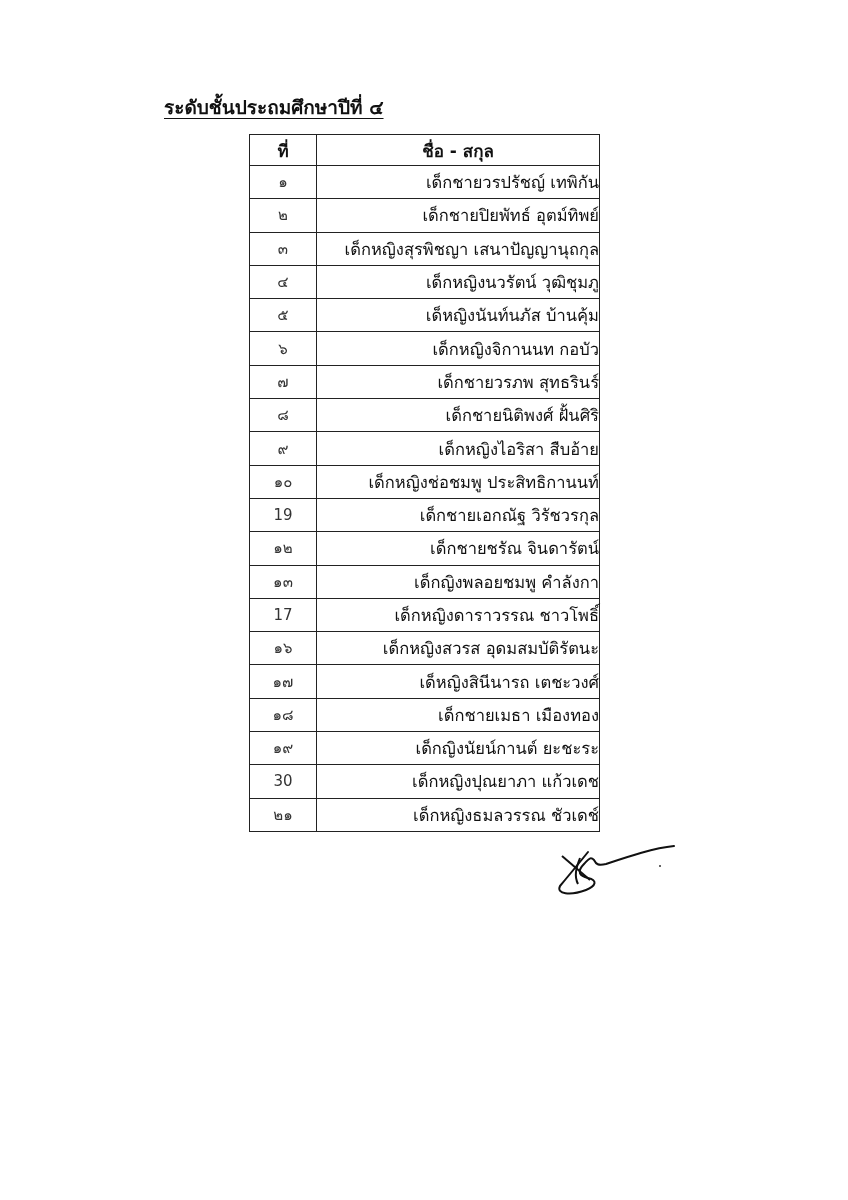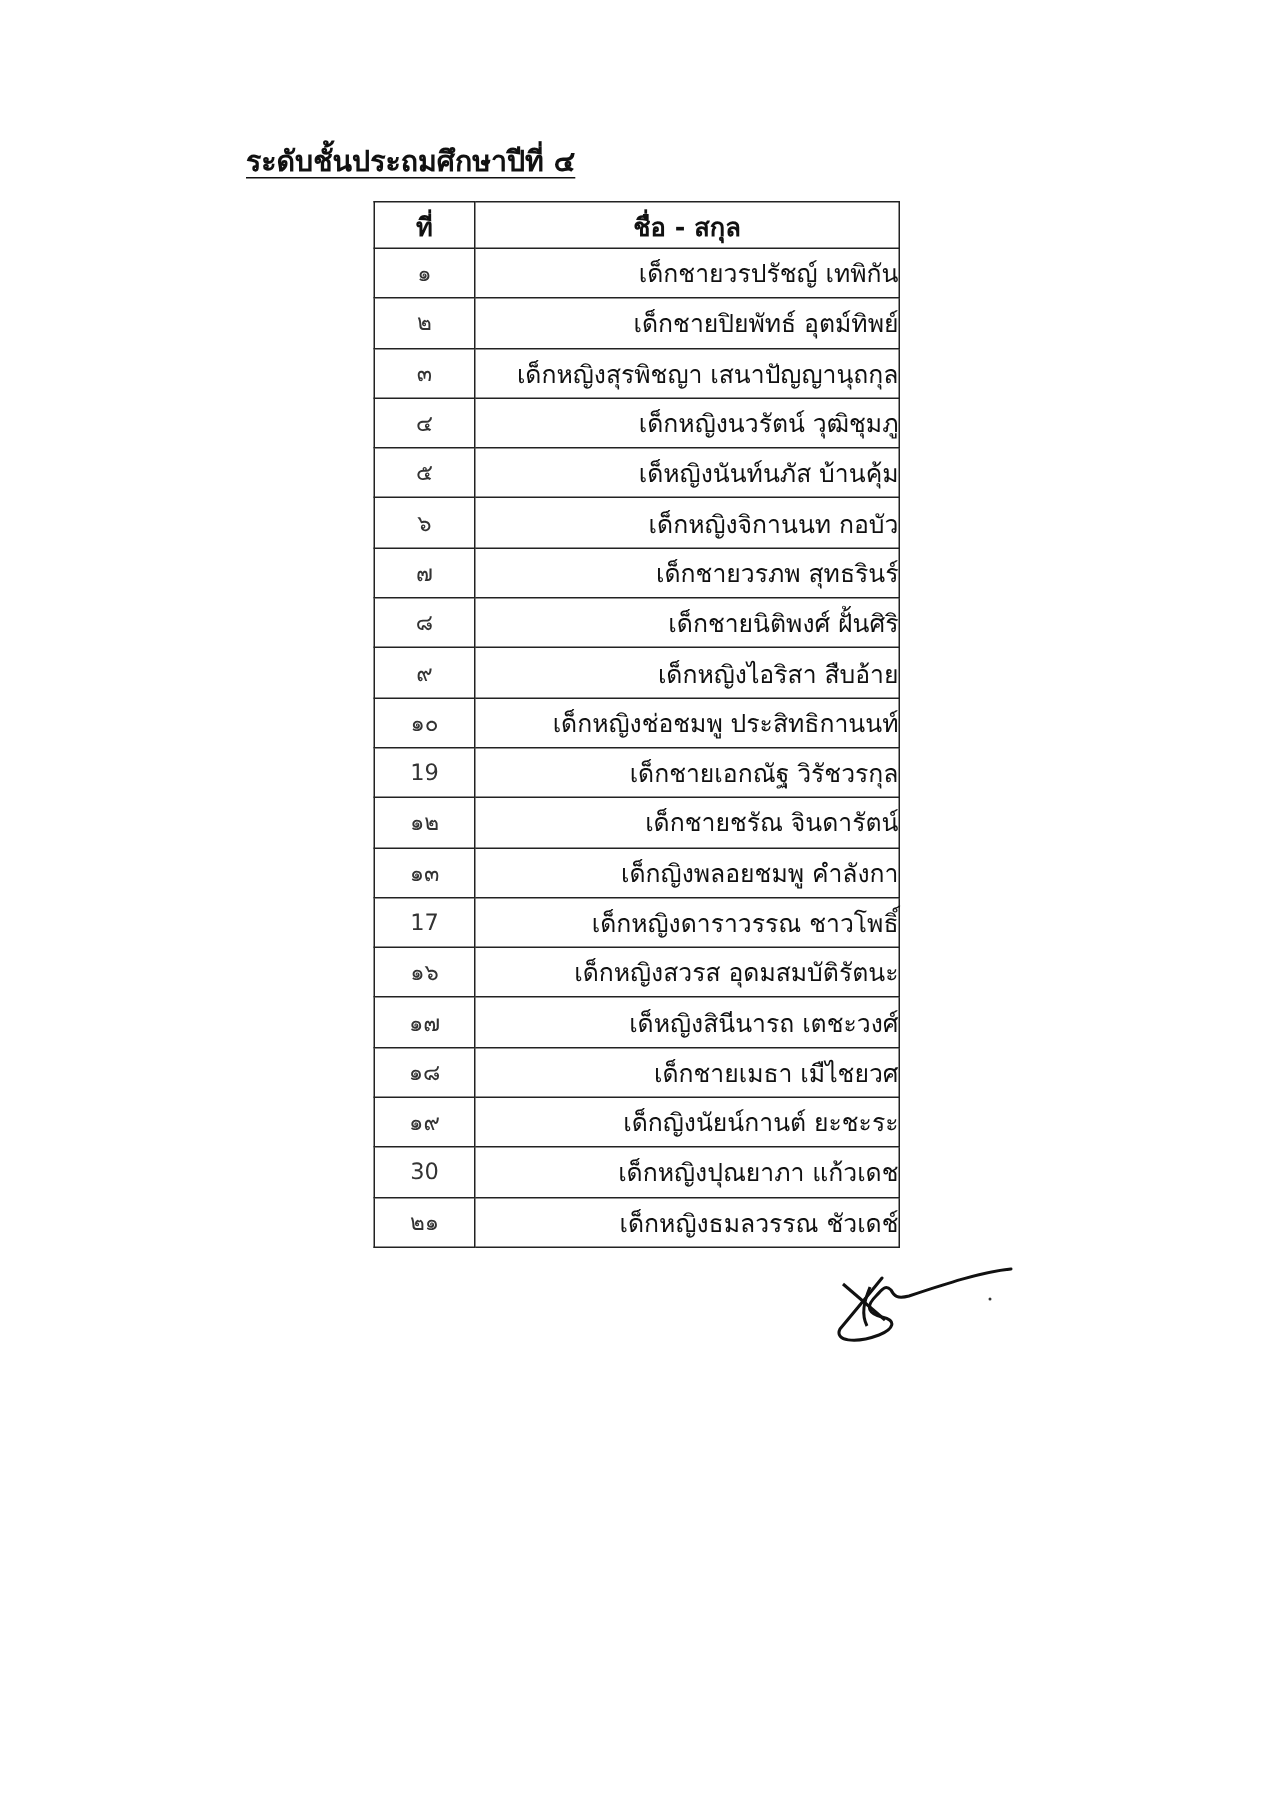--- a/index.html
+++ b/index.html
@@ -91,21 +91,21 @@
         <tr>
           <td class="no">๑๖</td>
           <td class="name">เด็กหญิงสวรส  อุดมสมบัติรัตนะ</td>
         </tr>
         <tr>
           <td class="no">๑๗</td>
           <td class="name">เด็หญิงสินีนารถ  เตชะวงศ์</td>
         </tr>
         <tr>
           <td class="no">๑๘</td>
-          <td class="name">เด็กชายเมธา  เมืไชยวศ</td>
+          <td class="name">เด็กชายเมธา  เมืองทอง</td>
         </tr>
         <tr>
           <td class="no">๑๙</td>
           <td class="name">เด็กญิงนัยน์กานต์  ยะชะระ</td>
         </tr>
         <tr>
           <td class="no">30</td>
           <td class="name">เด็กหญิงปุณยาภา  แก้วเดช</td>
         </tr>
         <tr>

